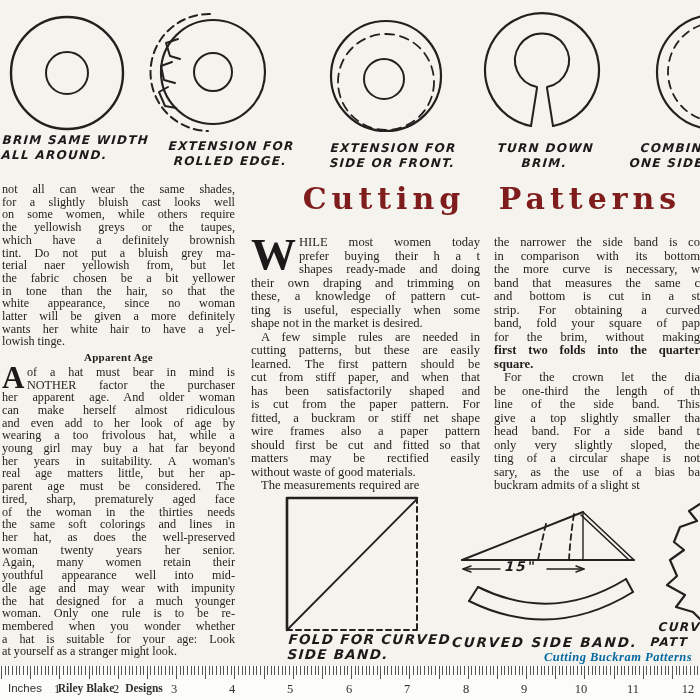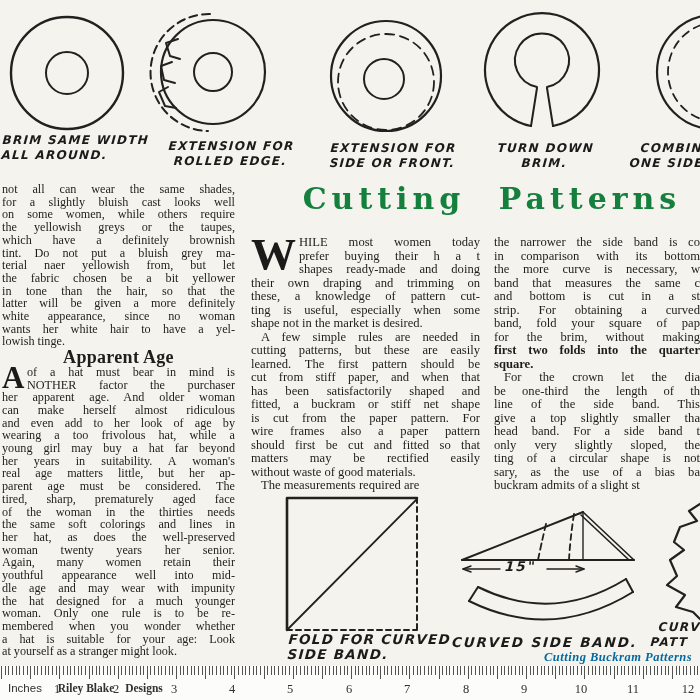--- a/index.html
+++ b/index.html
@@ -3,39 +3,39 @@
 <meta charset="utf-8">
 <style>
   html,body{margin:0;padding:0;}
   .page{position:relative;width:700px;height:700px;overflow:hidden;
         background:#f4f3ee;color:#232120;
         font-family:"Liberation Serif",serif;}
   svg.art{position:absolute;left:0;top:0;}
   
   .title{position:absolute;left:290px;top:181px;width:404px;text-align:center;
          font-family:"DejaVu Serif",serif;font-weight:bold;font-size:30px;
-         letter-spacing:5px;word-spacing:18px;color:#15803d;white-space:nowrap;}
+         letter-spacing:5px;word-spacing:18px;color:#7f1d1d;white-space:nowrap;}
   
   .cap{position:absolute;font-family:"DejaVu Sans",sans-serif;font-style:italic;
        font-weight:bold;font-size:12px;letter-spacing:1.3px;color:#1d1b19;
        line-height:15px;transform:skewX(-4deg);white-space:nowrap;}
   .cap.center{text-align:center;}
   .cap.big{font-size:13.5px;}
   .footer-cap{position:absolute;font-family:"Liberation Serif",serif;
        font-weight:bold;font-style:italic;font-size:12.5px;color:#0369a1;
        letter-spacing:.5px;white-space:nowrap;}
   
   .col{position:absolute;color:#201e1c;}
   .col .ln{text-align:justify;text-align-last:justify;}
   .col .ln.last{text-align-last:left;}
   .col .ln.ind{text-indent:10px;}
   .col .ln.b{font-weight:bold;}
   .leftcol{font-size:12.2px;line-height:12.7px;}
   .midcol,.rightcol{font-size:12.6px;line-height:13.5px;}
-  .subhead{font-weight:bold;text-align:center;font-size:18px;
+  .subhead{font-weight:bold;text-align:center;font-size:11px;
            margin:3px 0 2px 0;letter-spacing:.3px;}
   .drop{float:left;font-weight:bold;color:#1c1a18;}
   .dropA{font-size:31px;line-height:24px;width:25px;}
   .dropW{font-size:45px;line-height:37px;width:48px;letter-spacing:-2px;}
   
   .ruler{position:absolute;left:0;top:666px;width:700px;height:34px;
          background:#fcfcfa;}
   .ticks-fine{position:absolute;left:1px;top:0;right:0;height:9px;
      background:repeating-linear-gradient(90deg,#55534f 0 1px,transparent 1px 3.646px);}
   .ticks-inch{position:absolute;left:1px;top:0;right:0;height:13px;
@@ -140,22 +140,22 @@
     <div>
         <div class="ln">not all can wear the same shades,</div>
         <div class="ln">for a slightly bluish cast looks well</div>
         <div class="ln">on some women, while others require</div>
         <div class="ln">the yellowish greys or the taupes,</div>
         <div class="ln">which have a definitely brownish</div>
         <div class="ln">tint. Do not put a bluish grey ma-</div>
         <div class="ln">terial naer yellowish from, but let</div>
         <div class="ln">the fabric chosen be a bit yellower</div>
         <div class="ln">in tone than the hair, so that the</div>
+        <div class="ln">white appearance, since no woman</div>
         <div class="ln">latter will be given a more definitely</div>
-        <div class="ln">white appearance, since no woman</div>
         <div class="ln">wants her white hair to have a yel-</div>
         <div class="ln last">lowish tinge.</div>
       </div>
     <div class="subhead">Apparent Age</div>
     <div>
       <span class="drop dropA">A</span>
       <div>
           <div class="ln">of a hat must bear in mind is</div>
           <div class="ln">NOTHER factor the purchaser</div>
           <div class="ln">her apparent age. And older woman</div>
@@ -195,22 +195,22 @@
           <div class="ln">ting is useful, especially when some</div>
           <div class="ln last">shape not in the market is desired.</div>
         </div>
     </div>
     <div>
         <div class="ln ind">A few simple rules are needed in</div>
         <div class="ln">cutting patterns, but these are easily</div>
         <div class="ln">learned. The first pattern should be</div>
         <div class="ln">cut from stiff paper, and when that</div>
         <div class="ln">has been satisfactorily shaped and</div>
+        <div class="ln">is cut from the paper pattern. For</div>
         <div class="ln">fitted, a buckram or stiff net shape</div>
-        <div class="ln">is cut from the paper pattern. For</div>
         <div class="ln">wire frames also a paper pattern</div>
         <div class="ln">should first be cut and fitted so that</div>
         <div class="ln">matters may be rectified easily</div>
         <div class="ln last">without waste of good materials.</div>
       </div>
     <div>
         <div class="ln last ind">The measurements required are</div>
       </div>
   </div>
 

